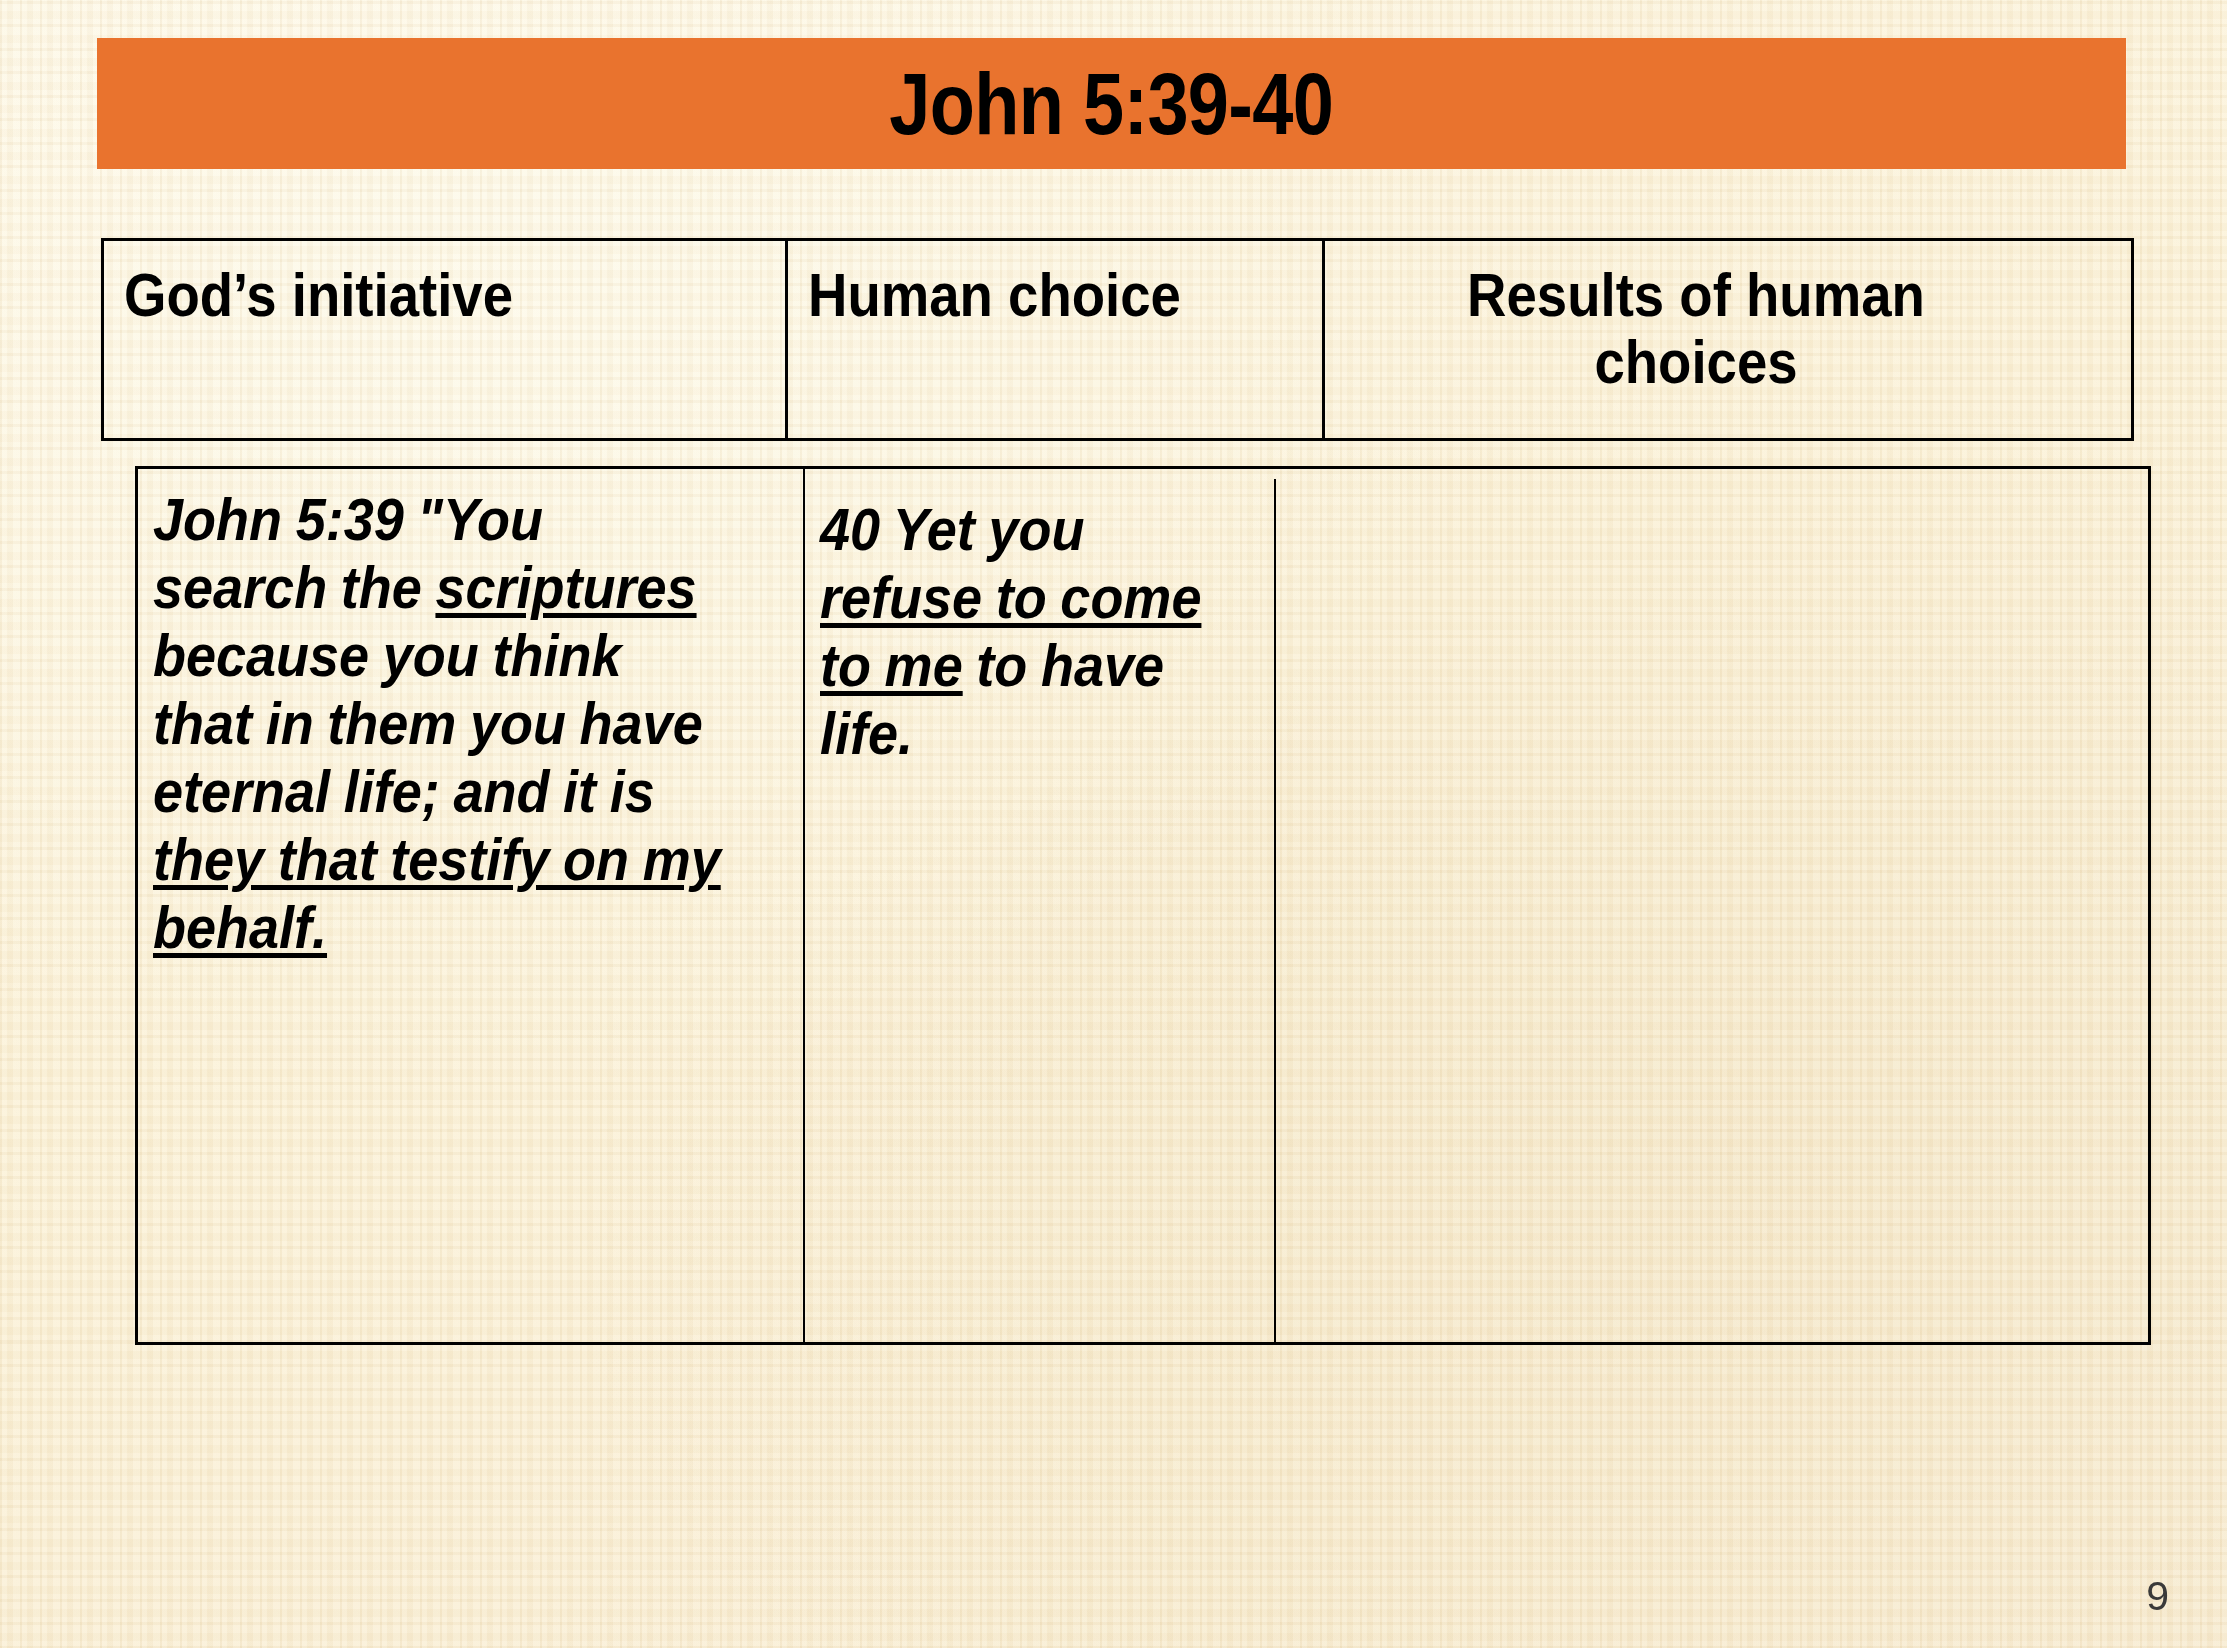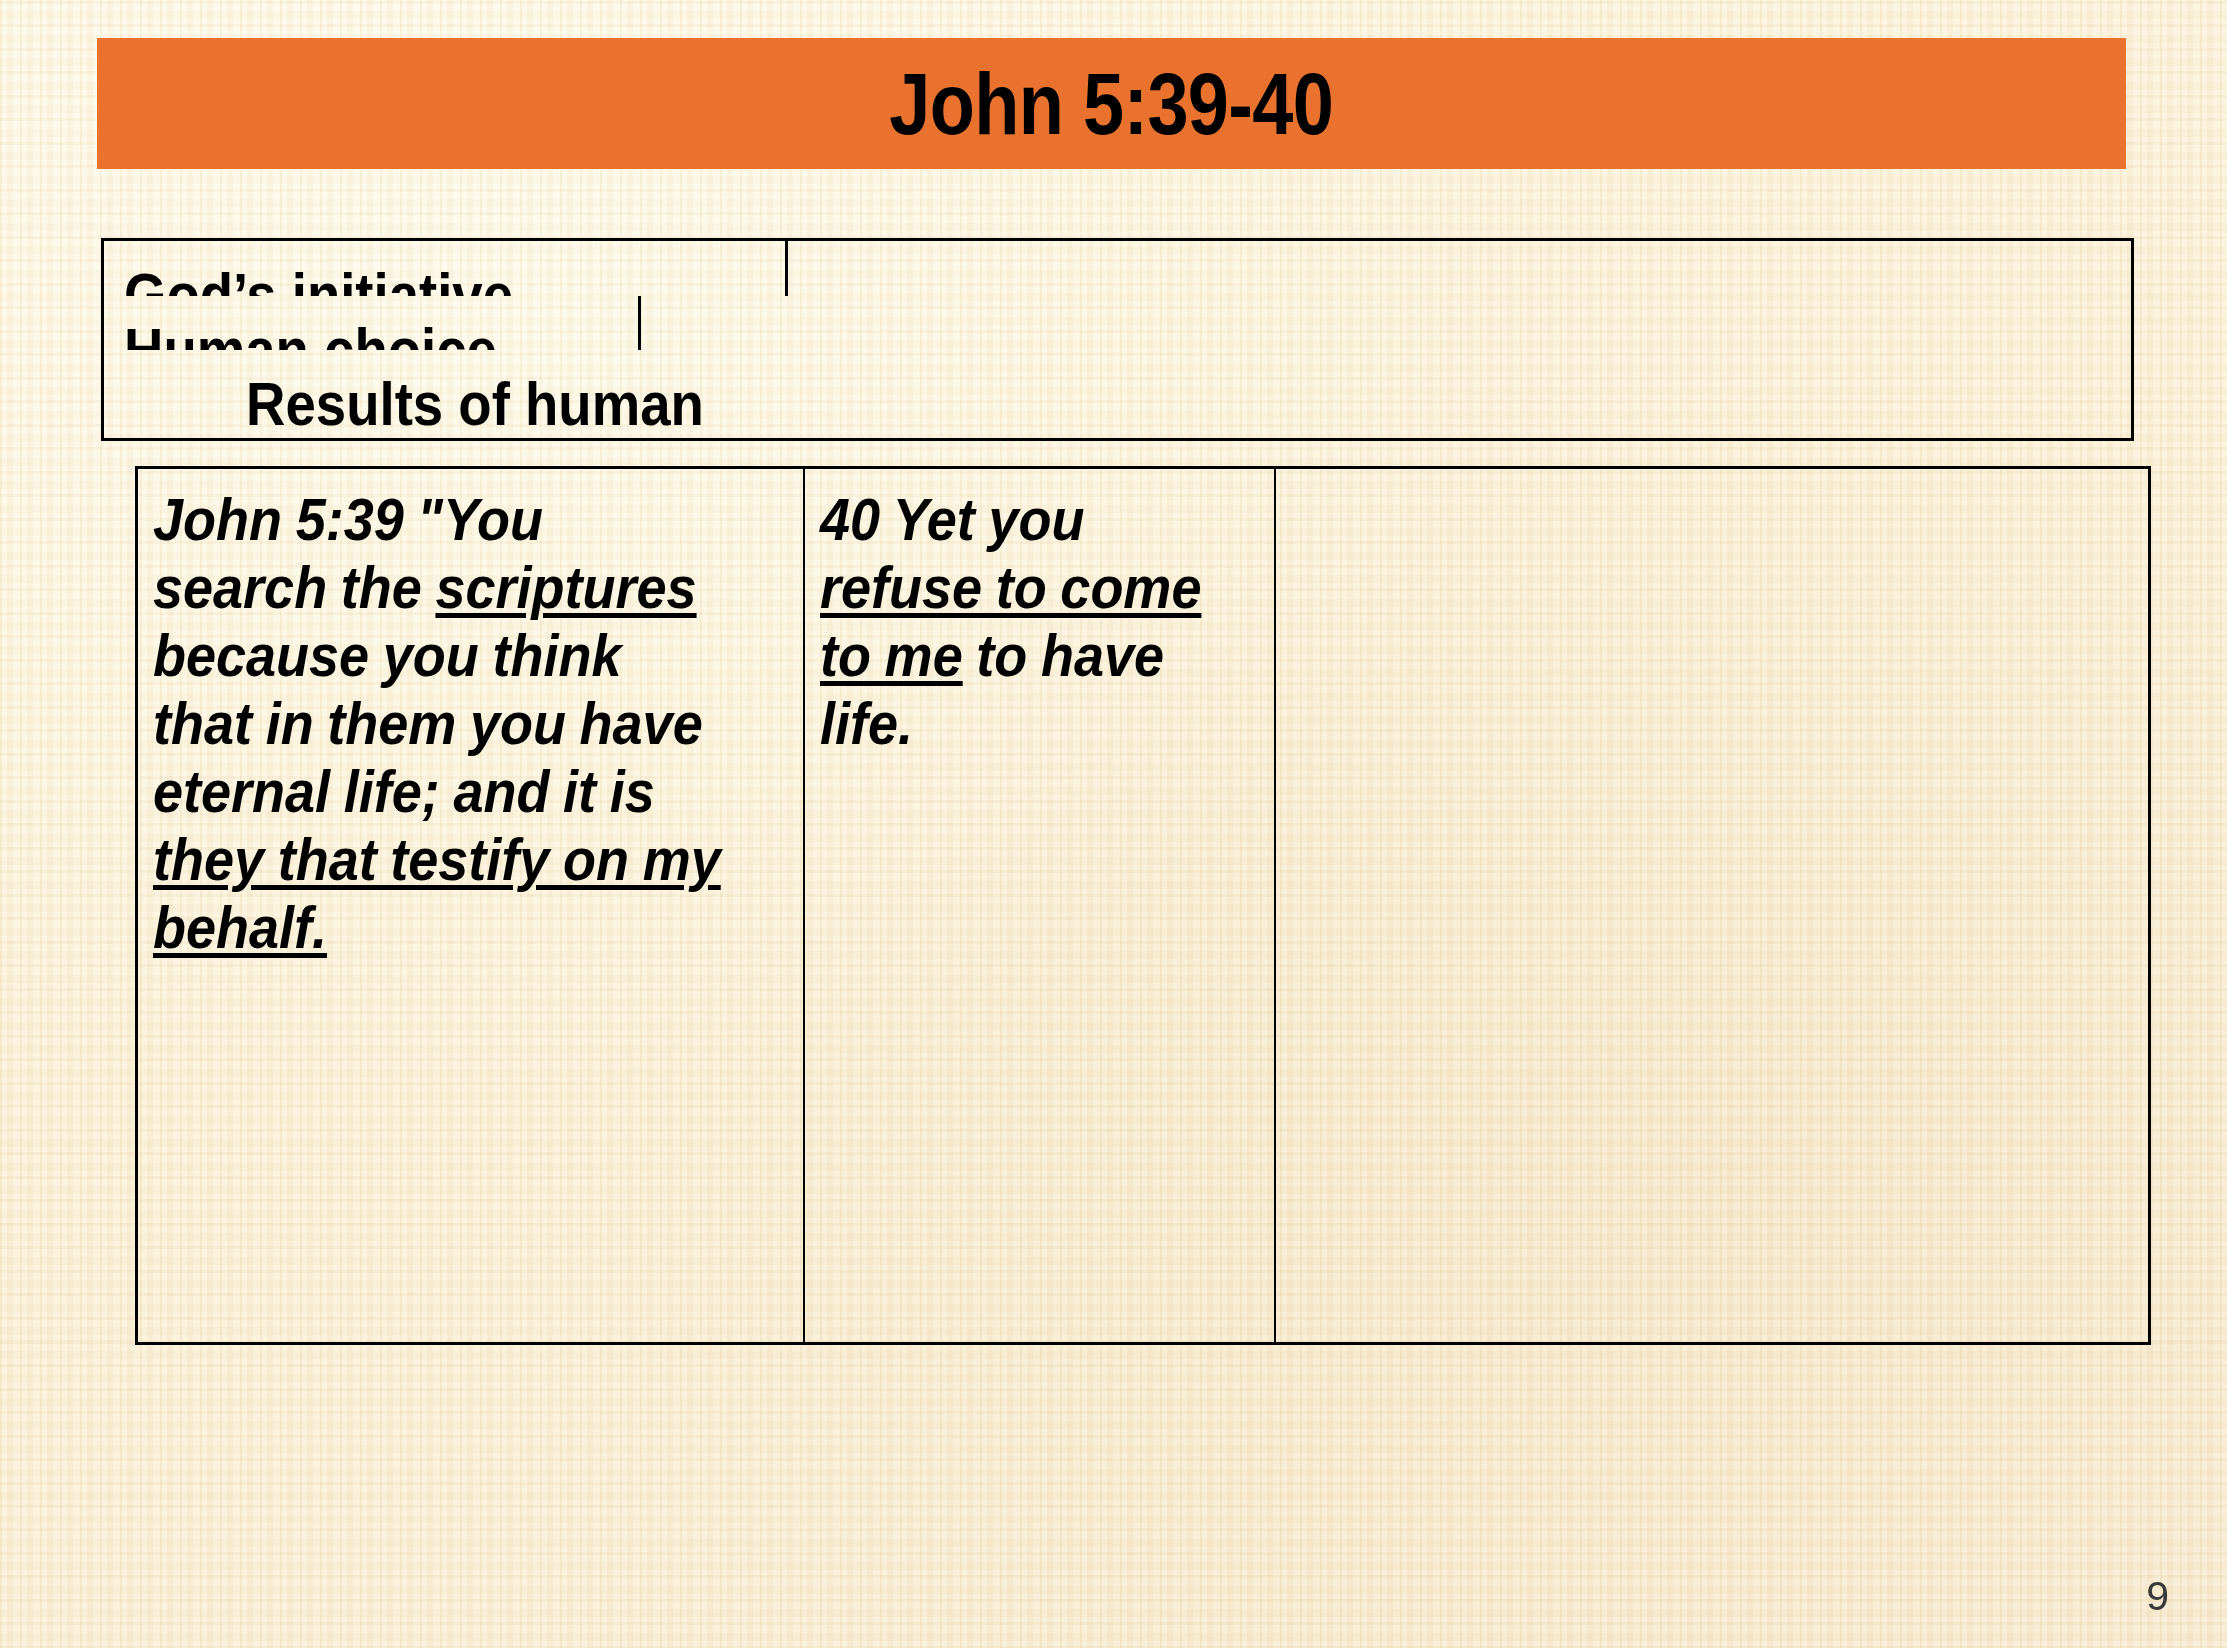--- a/index.html
+++ b/index.html
@@ -64,21 +64,20 @@
   #header-table {
     position: absolute;
     left: 101px;
     top: 238px;
     width: 2033px;
     height: 203px;
     box-sizing: border-box;
     border: 3px solid #000;
     display: flex;
     background: transparent;
-    flex-direction: column;
   }
   .hcell {
     box-sizing: border-box;
     padding: 21px 20px 0 20px;
     overflow: hidden;
   }
   #hcell-0 { width: 684px; border-right: 3px solid #000; }
   #hcell-1 { width: 537px; border-right: 3px solid #000; }
   #hcell-2 { width: 742px; }
   .hcell-label {
@@ -108,21 +107,21 @@
     border: 3px solid #000;
     display: flex;
     background: transparent;
   }
   .bcell {
     box-sizing: border-box;
     padding: 16.7px 13.7px 0 15px;
     overflow: hidden;
   }
   #bcell-0 { width: 667px; border-right: 2.3px solid #000; }
-  #bcell-1 { width: 471px; border-right: 2.3px solid #000; }
+  #bcell-1 { width: 471px; border-right: 2.3px solid #000; margin-top: 10px; }
   #bcell-2 { width: 757px; }
   .verse {
     font-family: "Liberation Sans Narrow", "Liberation Sans", sans-serif;
     font-weight: bold;
     font-style: italic;
     font-size: 60px;
     line-height: 1.135;
     color: #000;
     transform: scaleX(.90);
     transform-origin: left top;

